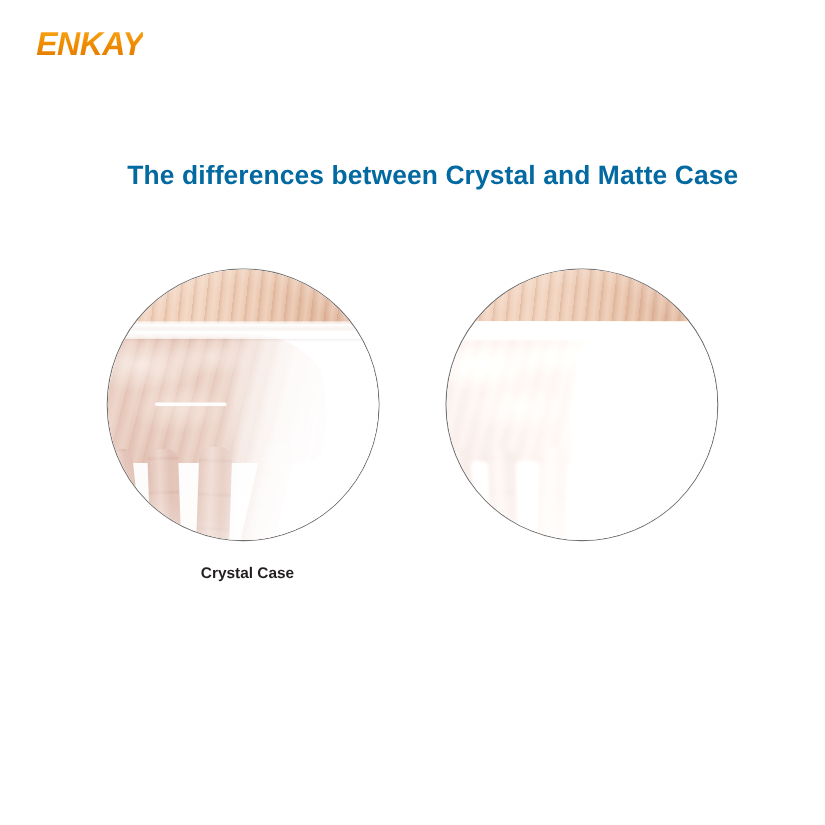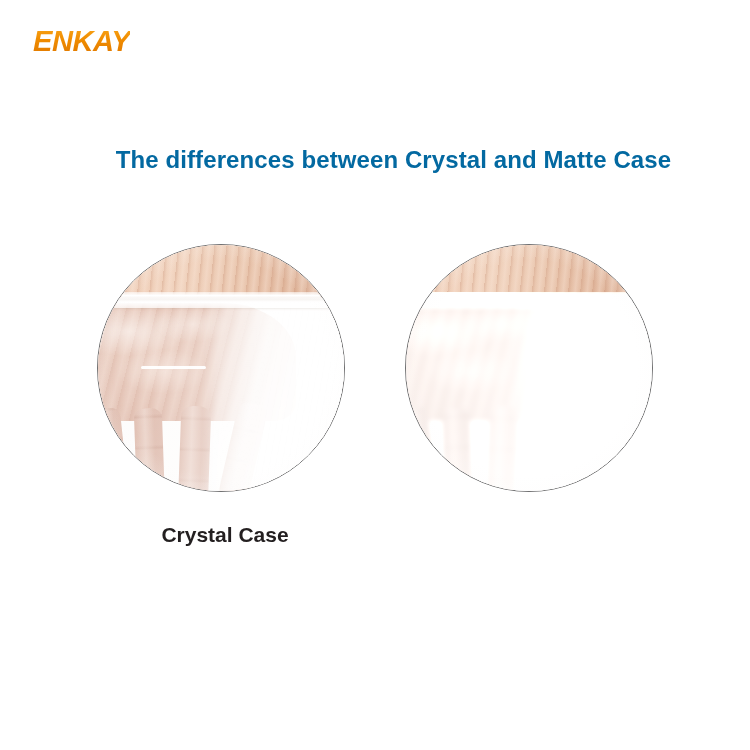--- a/index.html
+++ b/index.html
@@ -281,22 +281,22 @@
     left: 0;
     top: 0;
     width: 100%;
     height: 100%;
     filter: none;
   }
 
   
   .caption {
     position: absolute;
-    top: 523px;
-    font-size: 21px;
+    top: 512px;
+    font-size: 14px;
     font-weight: bold;
     color: #231f20;
     text-align: center;
     width: 248px;
   }
   .caption.left  { left: 101px; }
   .caption.right { left: 412px; }
 </style>
 </head>
 <body>

